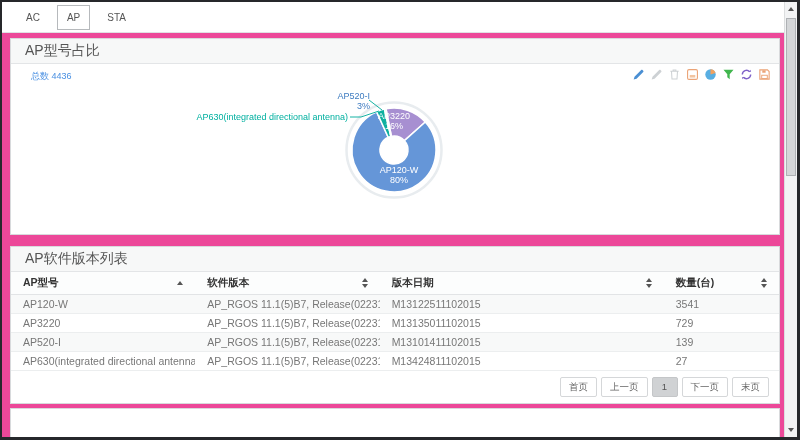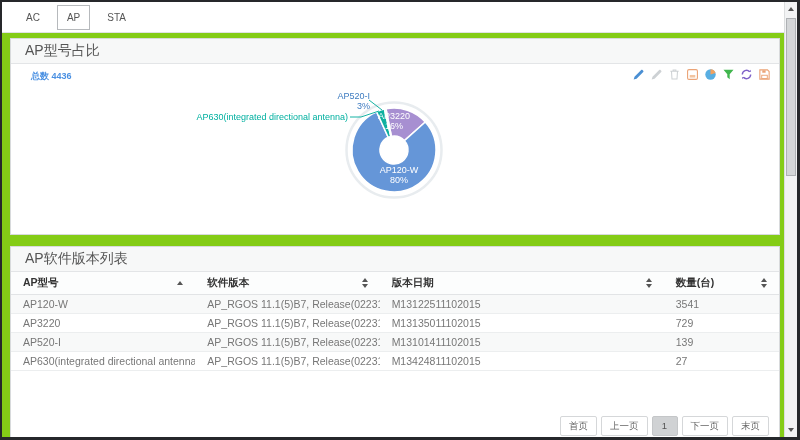--- a/index.html
+++ b/index.html
@@ -2,38 +2,38 @@
 <html><head>
 <meta charset="utf-8">
 <style>
   * { box-sizing: border-box; margin: 0; padding: 0; }
   html,body { width:800px; height:440px; }
   body {
     background:#26282b;
     font-family:"Liberation Sans","DejaVu Sans",sans-serif;
     position:relative; overflow:hidden;
   }
-  .window { position:absolute; left:2px; top:2px; right:3px; bottom:3px; background:#84cc16; overflow:hidden; }
+  .window { position:absolute; left:2px; top:2px; right:3px; bottom:3px; background:#ec4899; overflow:hidden; }
 
   
   .tabbar { height:31px; background:#fff; display:flex; align-items:center; padding-left:14px; border-bottom:1px solid #e0e2e4; }
   .tab { font-size:10px; color:#555; padding:0 10px; height:100%; display:flex; align-items:center; cursor:pointer; }
   .tab.active { border:1px solid #b6b9bc; background:#fff; height:25px; padding:0 9px; margin:17px 7px;text-align:center; }
 
   
   .content { position:absolute; top:31px; left:8px; width:770px; bottom:0; }
   .panel { background:#fff; border:1px solid #d8dadc; }
   .panel-header { height:25px; background:#f7f8f8; border-bottom:1px solid #e3e5e7; display:flex; align-items:center; padding:0 14px; font-size:14px; color:#555; }
   .p1 { margin-top:5px; }
   .p2 { margin-top:11px; }
   .p3 { margin-top:4px; }
 
   
   .model-body { position:relative; height:170px; background:#fff; }
-  .total-link { position:absolute; left:20px; top:6px; font-size:9px; font-weight:bold; color:#4a90e2; cursor:pointer; }
+  .total-link { position:absolute; left:20px; top:6px; font-size:9px; font-weight:normal; color:#4a90e2; cursor:pointer; }
   .icon-toolbar { position:absolute; right:8px; top:4px; display:flex; gap:5px; align-items:center; }
   .tbi { width:13px; height:13px; display:inline-block; cursor:pointer; }
   .tbi svg { width:13px; height:13px; display:block; }
 
   .donut-svg { position:absolute; left:323px; top:26px; }
   .leader-svg { position:absolute; left:0; top:0; pointer-events:none; }
 
   .pie-lbl { position:absolute; font-size:9px; line-height:10px; text-align:center; pointer-events:none; }
   .pie-lbl.inside { color:#fff; width:80px; }
   .lbl-ap3220 { left:343px; top:47px; }
@@ -48,21 +48,21 @@
   thead th { padding:4px 12px; color:#333; font-weight:bold; border-bottom:1px solid #e2e4e6; background:#fcfdfd; height:20px; cursor:pointer; }
   th .th-inner { display:flex; align-items:center; justify-content:space-between; }
   tbody td { padding:3px 12px; color:#777; border-bottom:1px solid #eceeef; height:18px; }
   tbody tr:nth-child(odd) { background:#f8f9f9; }
   .c1{width:24%;} .c2{width:24%;} .c3{width:37%;} .c4{width:15%;}
   .caret-up   { width:0; height:0; border-left:3.5px solid transparent; border-right:3.5px solid transparent; border-bottom:4.5px solid #555; }
   .caret-down { width:0; height:0; border-left:3.5px solid transparent; border-right:3.5px solid transparent; border-top:4.5px solid #555; }
   .sort-both { display:flex; flex-direction:column; gap:2px; }
 
   .pager { display:flex; justify-content:flex-end; gap:4px; padding:6px 10px 6px; }
-  .page-btn { border:1px solid #d5d7d9; background:#fff; color:#666; font-size:9.5px; padding:0 8px; height:20px; line-height:18px; border-radius:2px; cursor:pointer; min-width:26px; text-align:center;margin-top:39px; }
+  .page-btn { border:1px solid #d5d7d9; background:#fff; color:#666; font-size:9.5px; padding:0 8px; height:20px; line-height:18px; border-radius:2px; cursor:pointer; min-width:26px; text-align:center; }
   .page-btn.active { background:#d0d2d4; border-color:#c4c6c8; color:#555; }
 
   
   .dist-body { position:relative; height:38px; background:#fff; }
 
   
   .scrollbar { position:absolute; right:0; top:0; bottom:0; width:13px; background:#f2f3f4; border-left:1px solid #dcdedf; cursor:pointer; }
   .sb-btn { position:absolute; left:0; right:0; height:14px; display:flex; align-items:center; justify-content:center; }
   .sb-up { top:0; } .sb-down { bottom:0; }
   .arr-up  { width:0; height:0; border-left:3.5px solid transparent; border-right:3.5px solid transparent; border-bottom:4.5px solid #555; }

